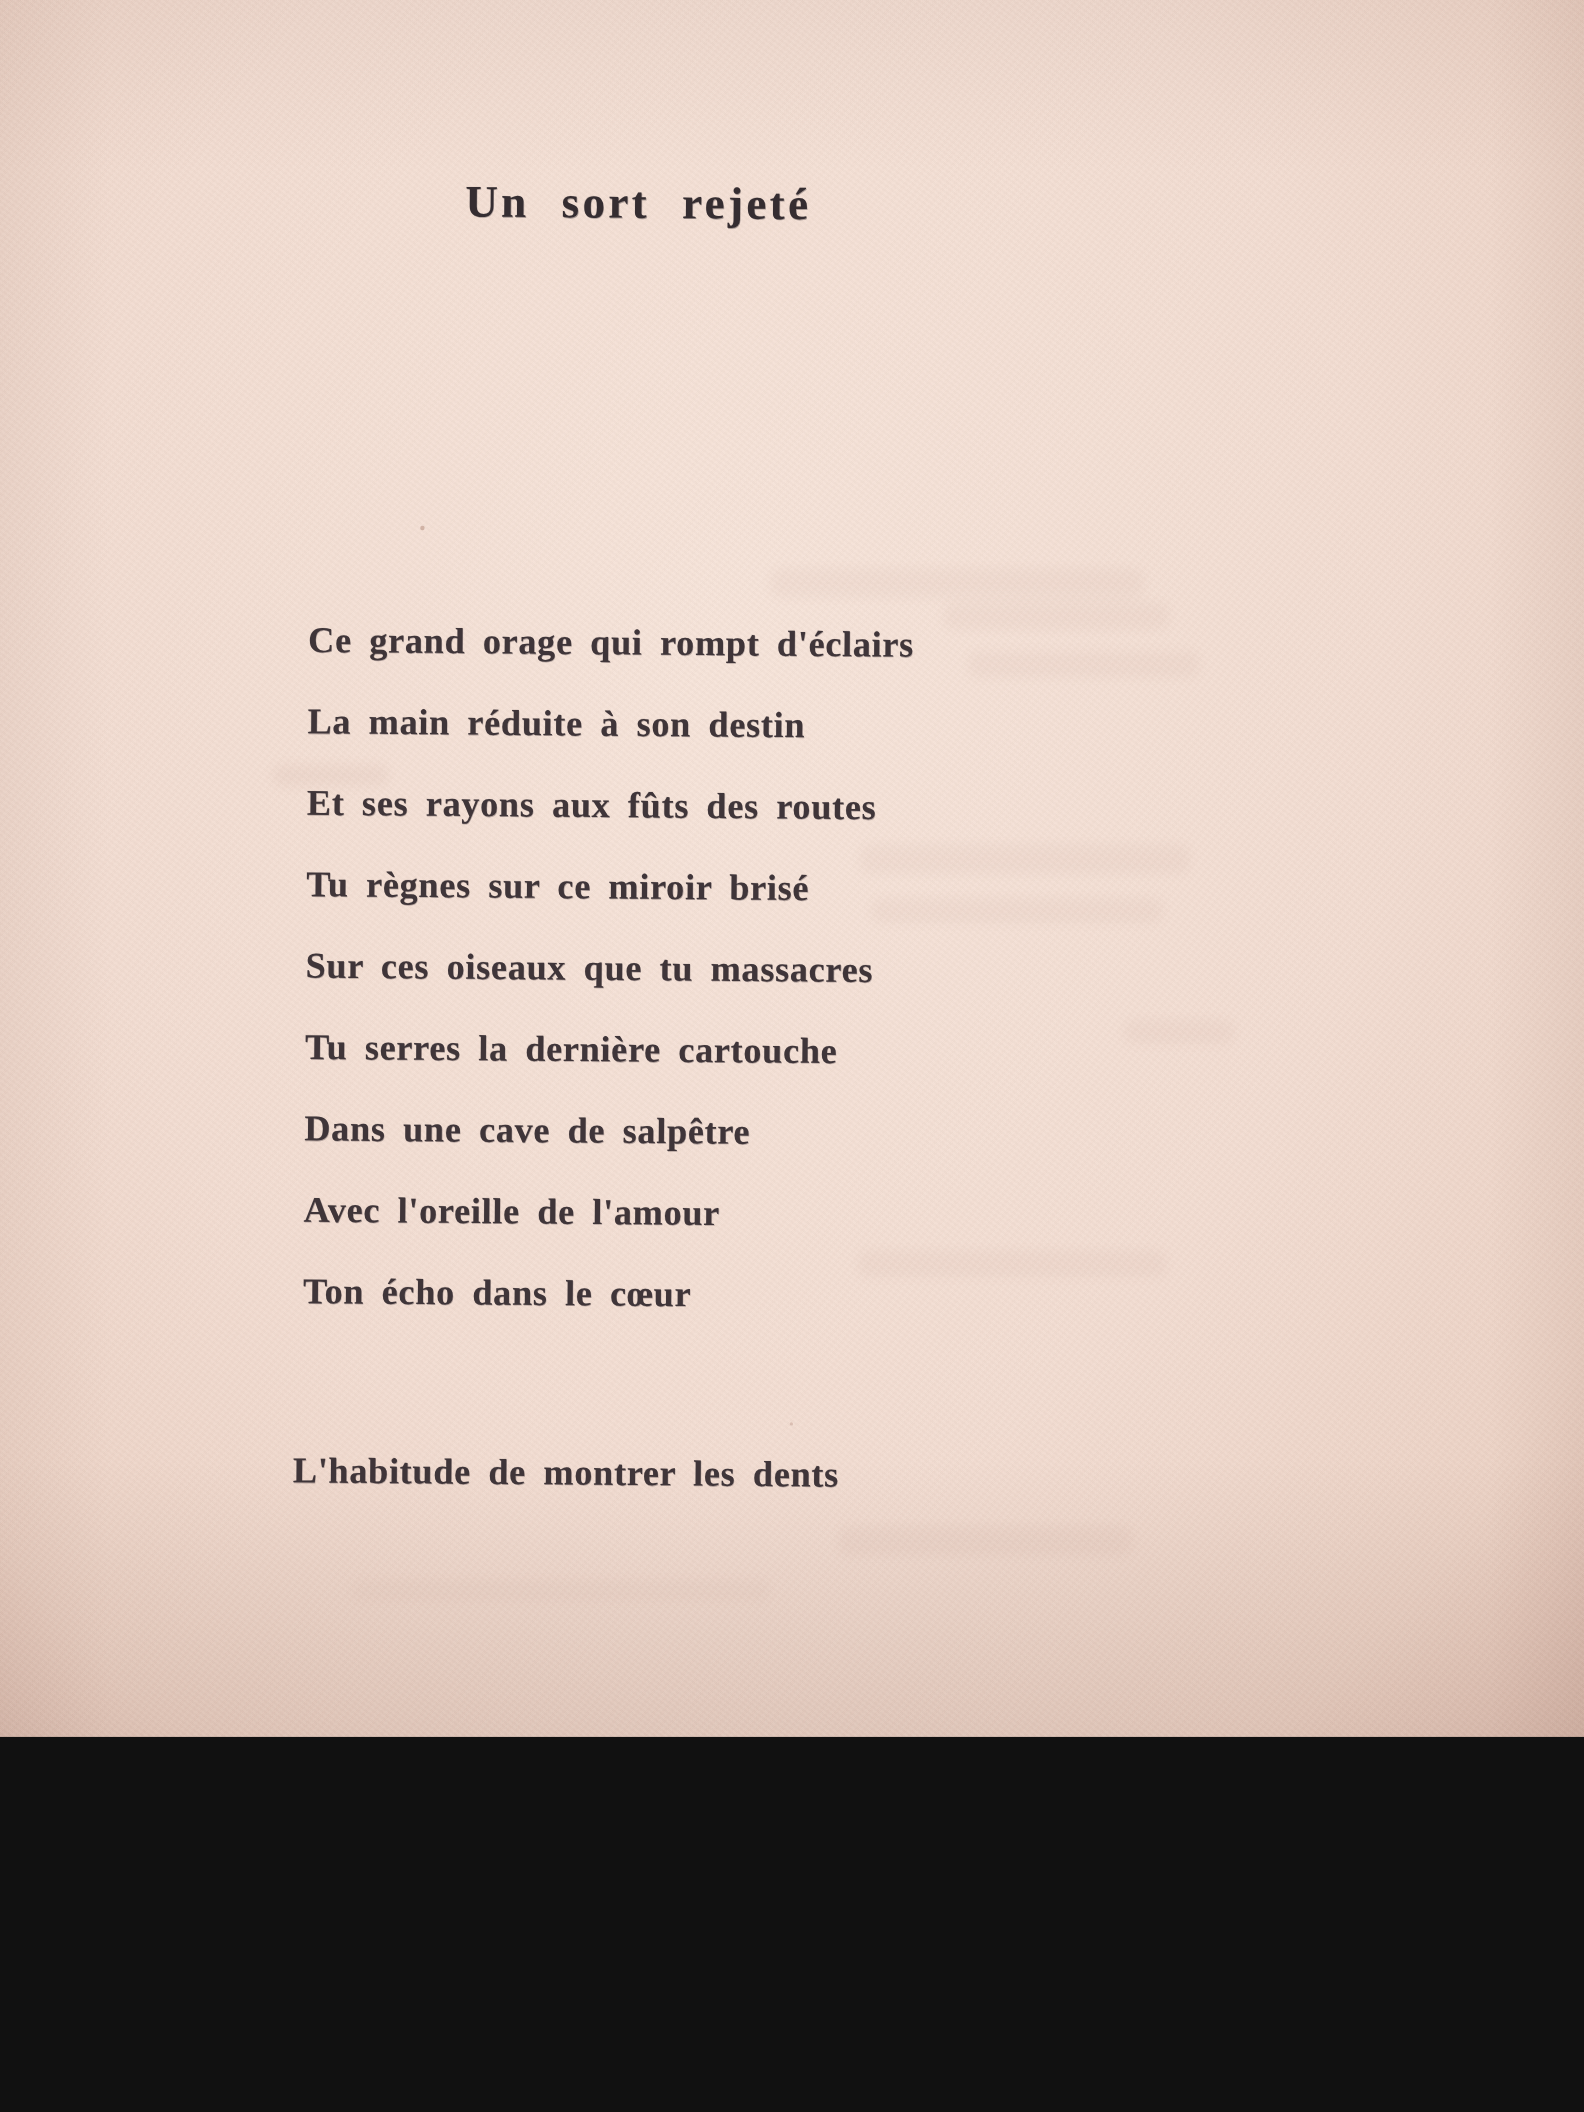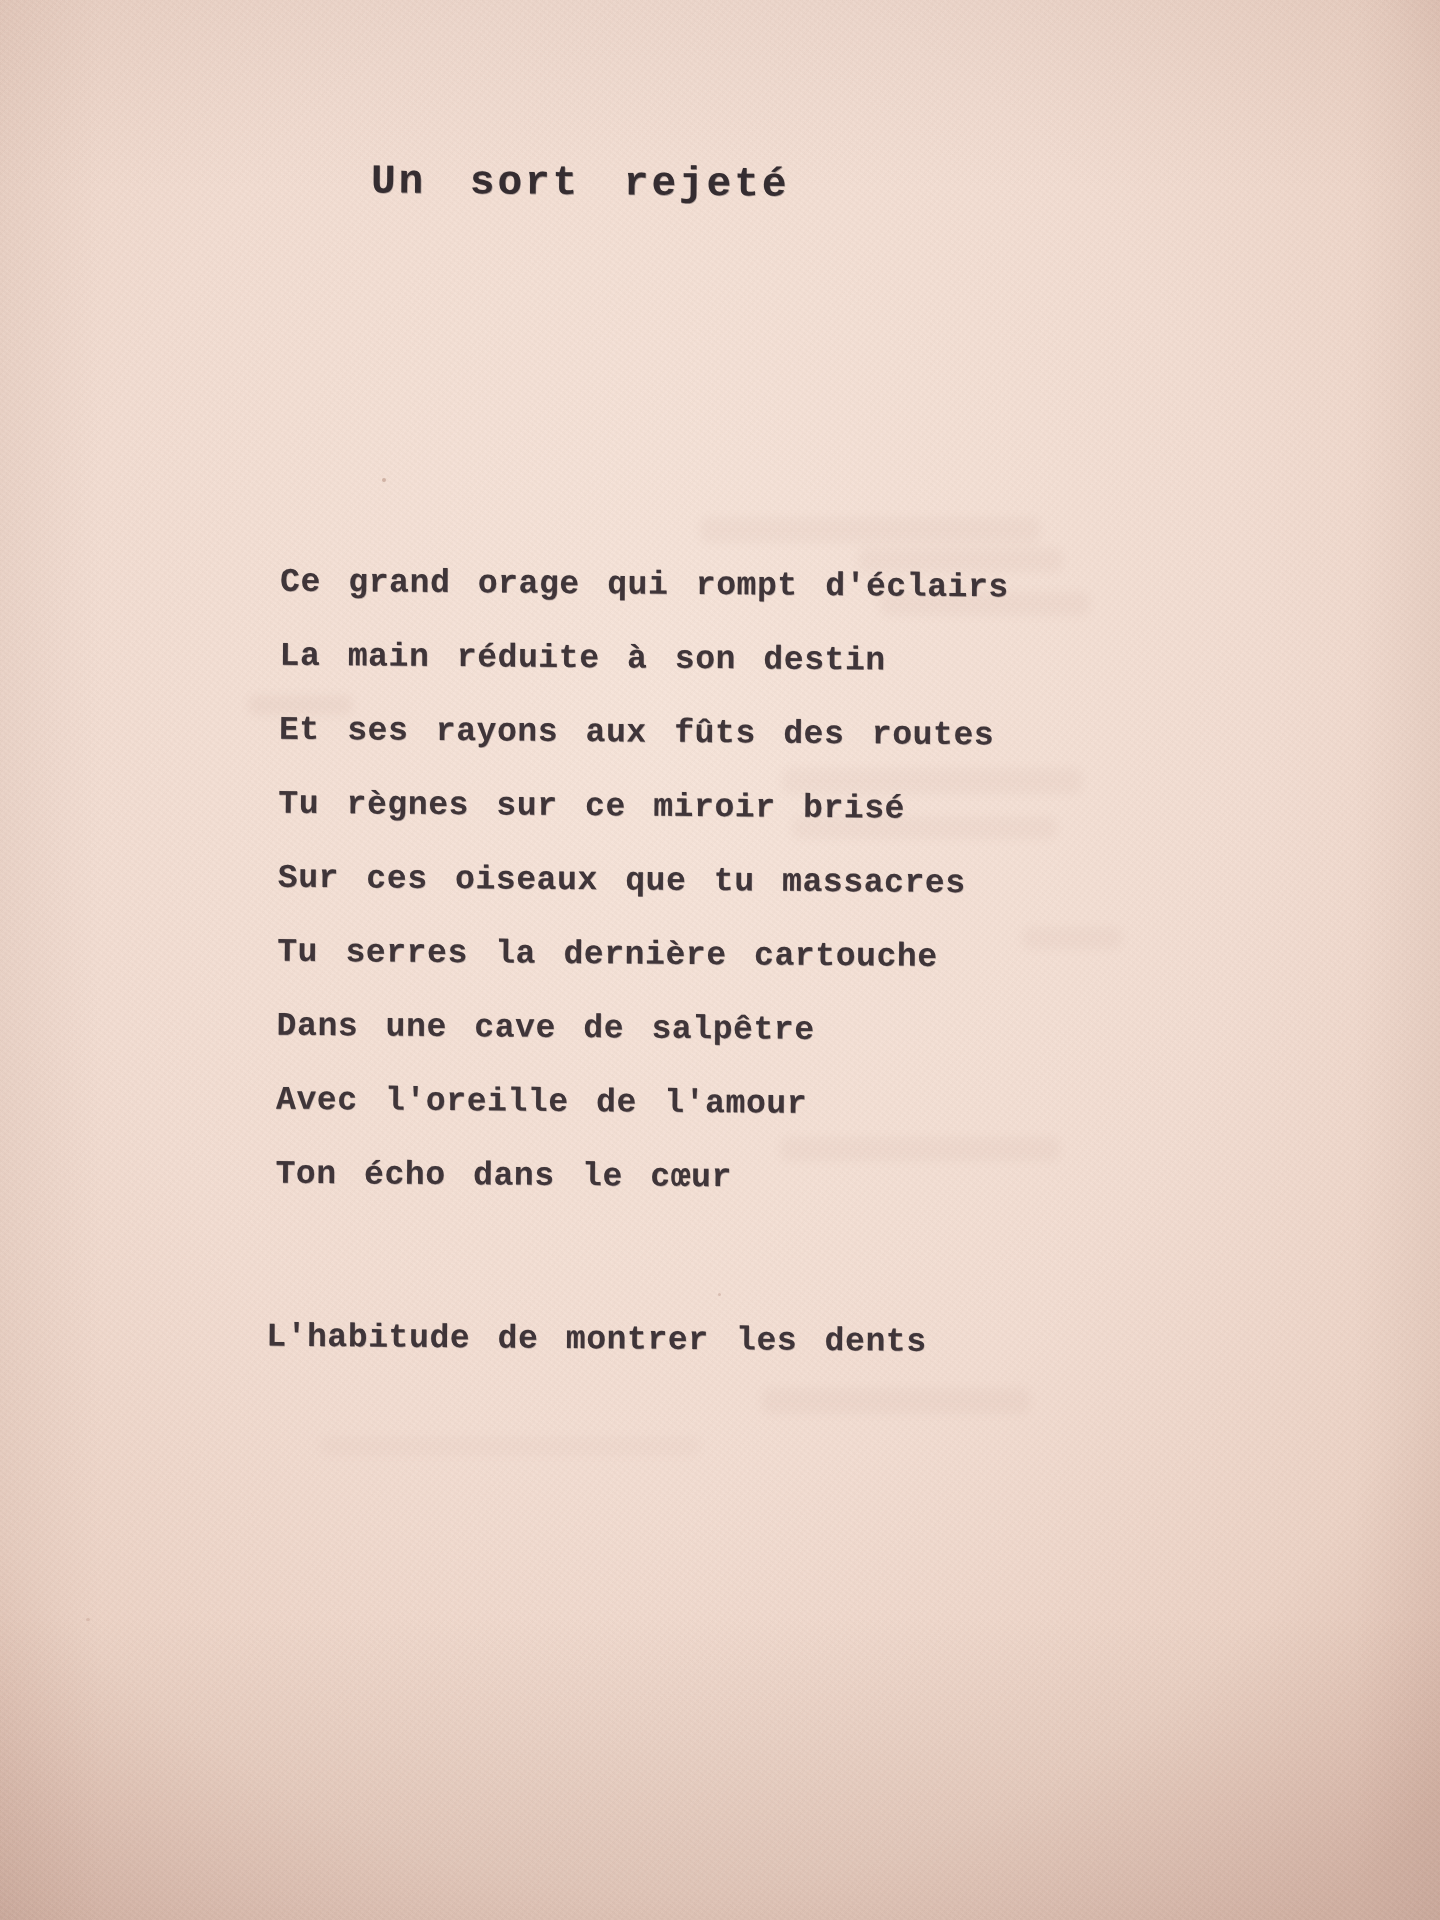--- a/index.html
+++ b/index.html
@@ -1,20 +1,20 @@
 <!DOCTYPE html>
 <html style="--paper: #f2dcd1; --paper-light: #f6e4d9; --paper-mid: #ecd2c5; --paper-edge: #dcbcae; --ink: #3f3539; --ink-title: #352d31;"><head>
 <meta charset="utf-8">
 <style>
   html,body{margin:0;padding:0;background:#111;}
   .photo{
     position:relative;
-    width:1440px;height:1920px;
+    width:1440px;height:1579px;
     overflow:hidden;
-    font-family:Liberation Mono, monospace;
+    font-family:Liberation Serif, serif;
     background:
       linear-gradient(to bottom, rgba(120,80,66,0.05) 0%, rgba(120,80,66,0) 10%, rgba(120,80,66,0) 84%, rgba(97,60,47,0.10) 100%),
       linear-gradient(to right, rgba(120,80,66,0.06) 0%, rgba(120,80,66,0) 7%, rgba(120,80,66,0) 94%, rgba(120,80,66,0.07) 100%),
       radial-gradient(ellipse 1150px 1450px at 46% 38%, var(--paper-light) 0%, var(--paper) 52%, var(--paper-mid) 80%, var(--paper-edge) 100%);
   }
   
   .grain{
     position:absolute; inset:0; pointer-events:none;
     background-image:
       repeating-linear-gradient(37deg, rgba(255,255,255,0.018) 0 2px, rgba(0,0,0,0.014) 2px 4px),

